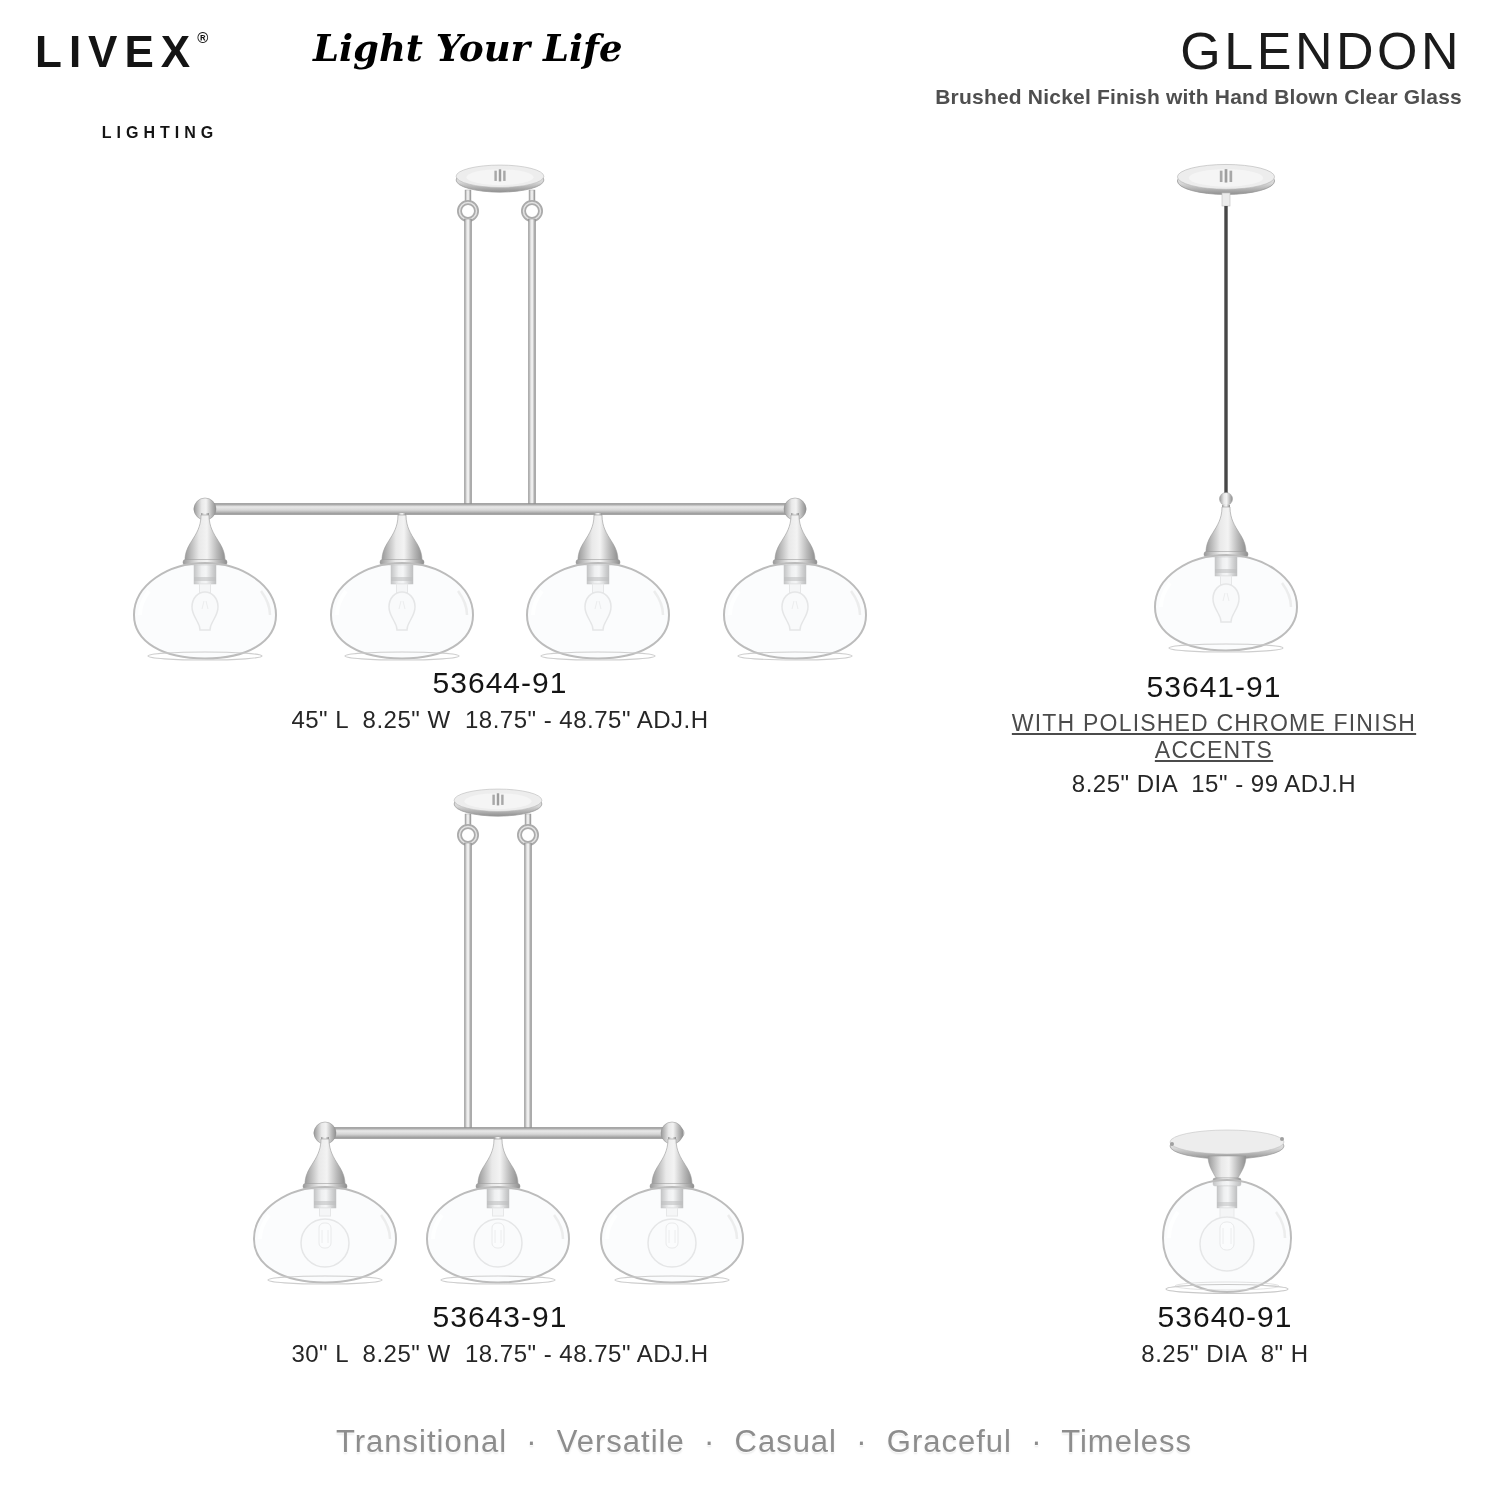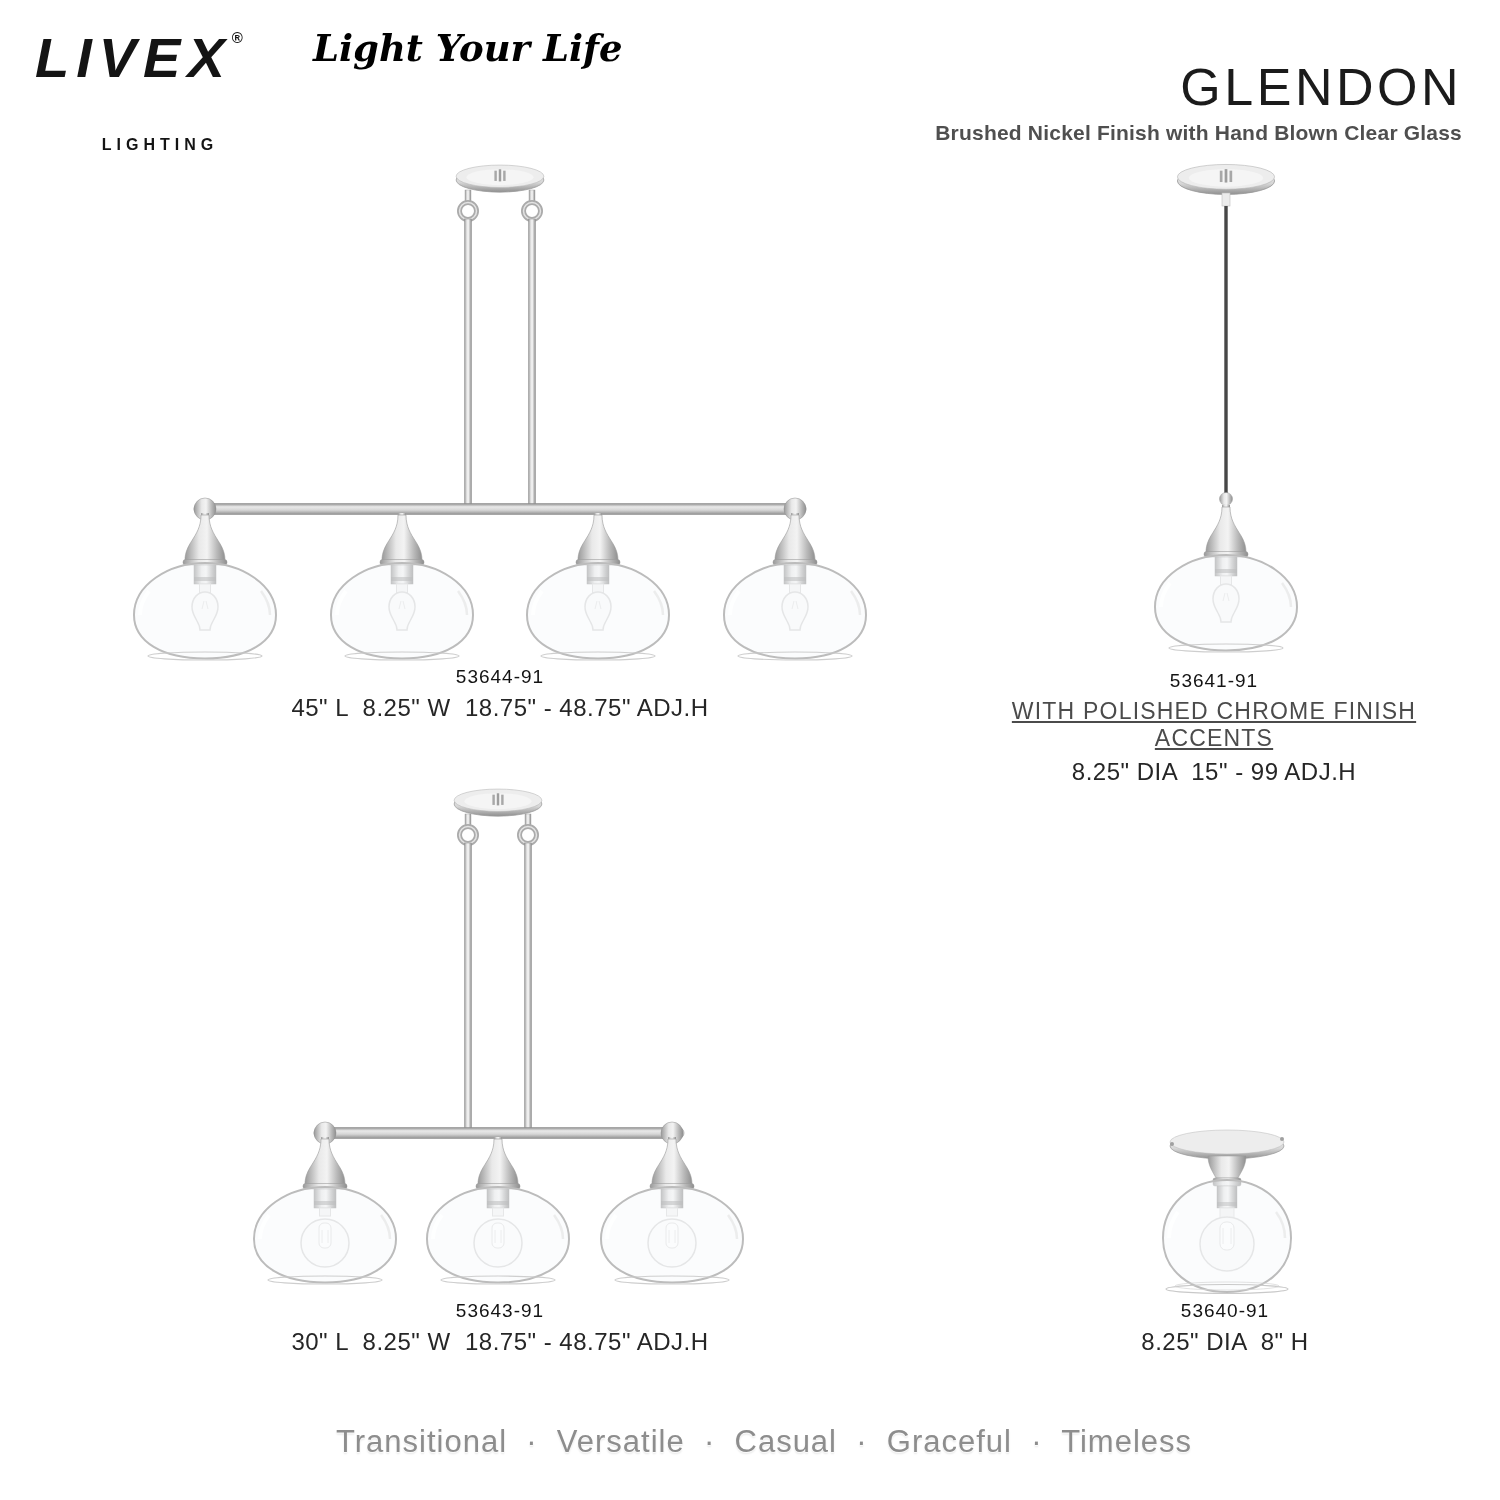--- a/index.html
+++ b/index.html
@@ -3,39 +3,39 @@
 <meta charset="utf-8">
 <style>
   html,body{margin:0;padding:0;background:#ffffff;}
   .page{
     position:relative;width:1500px;height:1500px;background:#ffffff;overflow:hidden;
     font-family:"Liberation Sans",sans-serif;color:#1f1f1f;
   }
   
   .logo{position:absolute;left:35px;top:30px;width:250px;color:#141414;}
   .logo-top{display:flex;align-items:flex-start;line-height:1;}
-  .logo-name{font-size:56px;font-weight:900;letter-spacing:7px;font-style:italic;}
+  .logo-name{font-size:44px;font-weight:900;letter-spacing:7px;}
   .logo-reg{font-size:15px;font-weight:700;margin-top:0;}
   .logo-bottom{display:flex;align-items:center;gap:9px;margin-top:5px;
     font-size:16px;font-weight:700;letter-spacing:5px;flex-direction:column;}
   .rule{flex:0 0 36px;height:2.5px;background:#141414;}
   .tagline{position:absolute;left:313px;top:26px;font-family:"DejaVu Serif",serif;
     font-style:italic;font-weight:600;font-size:37px;color:#000000;}
-  .title-block{position:absolute;right:38px;top:22px;text-align:right;margin-top:36px;}
+  .title-block{position:absolute;right:38px;top:22px;text-align:right;}
   .collection-name{font-size:52px;font-weight:500;letter-spacing:3.5px;color:#1b1b1b;line-height:1.15;}
   .collection-desc{font-size:21px;font-weight:700;color:#4f4f4f;letter-spacing:0.2px;margin-top:3px;}
   
   .fx{position:absolute;}
   .fx1{left:110px;top:140px;width:780px;height:530px;}
   .fx2{left:1076px;top:140px;width:300px;height:540px;}
   .fx3{left:240px;top:762px;width:560px;height:540px;}
   .fx4{left:1112px;top:1122px;width:230px;height:185px;}
   
   .caption{position:absolute;text-align:center;color:#1f1f1f;}
-  .sku{font-size:19px;font-weight:500;letter-spacing:1px;color:#141414;}
+  .sku{font-size:30px;font-weight:500;letter-spacing:1px;color:#141414;}
   .note{font-size:23px;font-weight:400;color:#4b4b4b;letter-spacing:1.2px;margin-top:6px;text-decoration:underline;}
   .dims{font-size:24px;font-weight:400;color:#262626;margin-top:6px;white-space:pre;letter-spacing:0.5px;}
   .c1{left:110px;top:666px;width:780px;}
   .c2{left:974px;top:670px;width:480px;}
   .c3{left:220px;top:1300px;width:560px;}
   .c4{left:1045px;top:1300px;width:360px;}
   
   .footer{position:absolute;left:14px;top:1424px;width:1500px;text-align:center;}
   .footer-keywords{font-size:31px;color:#8d8d8d;letter-spacing:1px;white-space:pre;
     text-shadow:0 1px 1px rgba(255,255,255,0.9),0 2px 2px rgba(0,0,0,0.10);}

